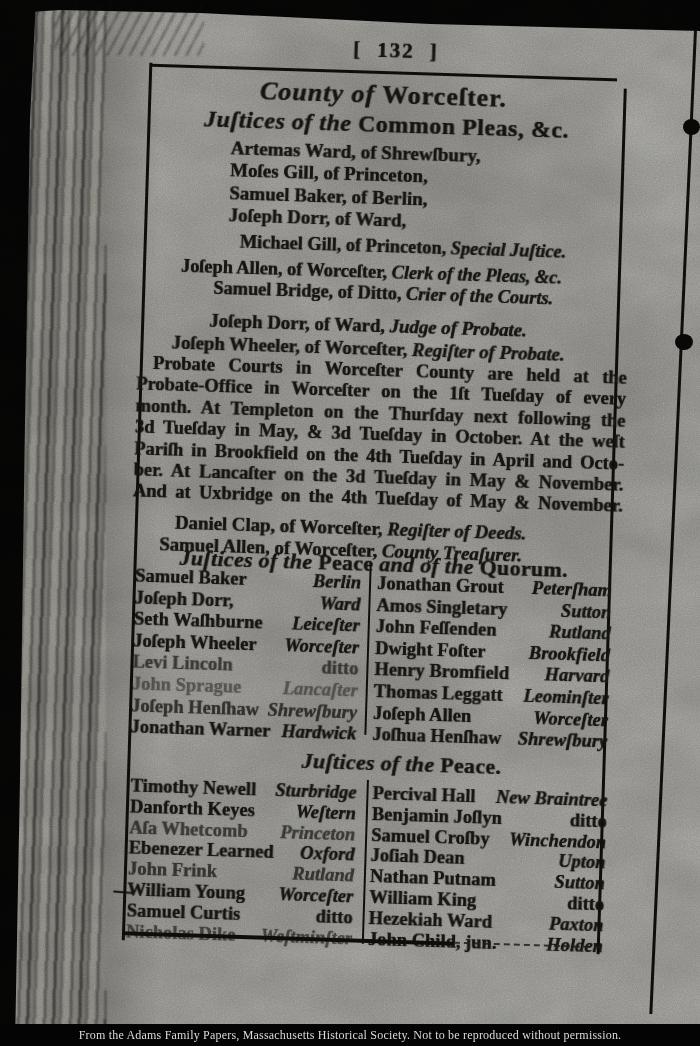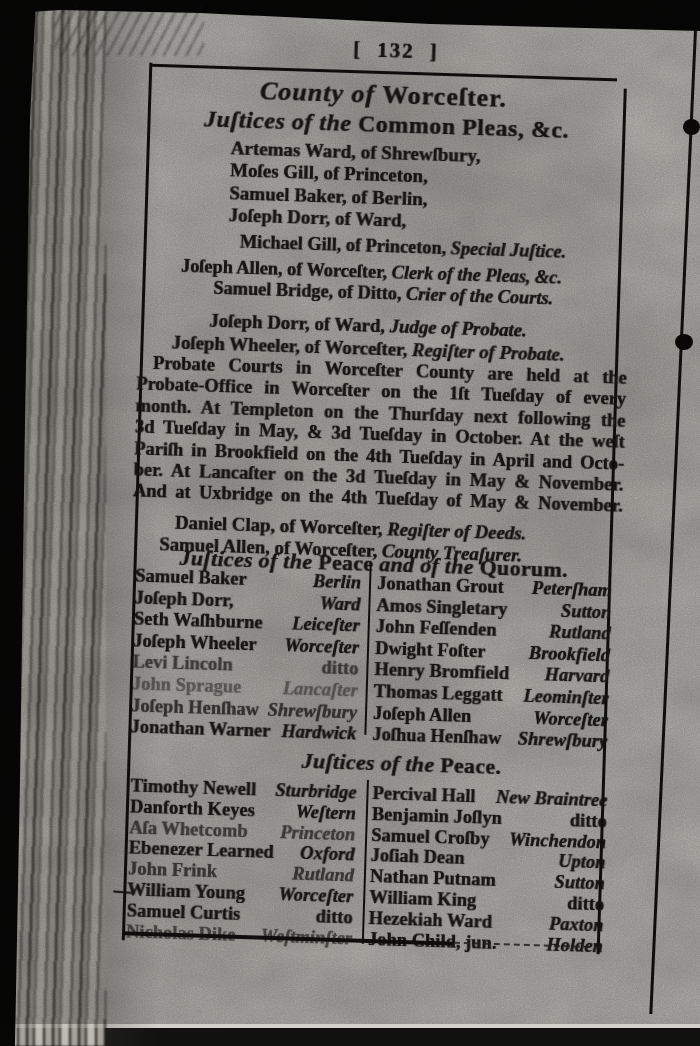--- a/index.html
+++ b/index.html
@@ -311,13 +311,16 @@
       <feColorMatrix type="matrix" values="0 0 0 0 0  0 0 0 0 0  0 0 0 0 0  0.55 0.55 0.55 0 0"></feColorMatrix>
     </filter>
     <filter id="g2" x="0" y="0" width="100%" height="100%">
       <feTurbulence type="fractalNoise" baseFrequency="0.012 0.02" numOctaves="3" seed="3" stitchTiles="stitch"></feTurbulence>
       <feColorMatrix type="matrix" values="0 0 0 0 0  0 0 0 0 0  0 0 0 0 0  0.5 0.5 0.5 0 0"></feColorMatrix>
     </filter>
     <rect width="700" height="1024" filter="url(#g1)" opacity="0.22"></rect>
     <rect width="700" height="1024" filter="url(#g2)" opacity="0.16"></rect>
   </svg>
 
+  <div class="caption-bar">
+    <span>From the Adams Family Papers, Massachusetts Historical Society. Not to be reproduced without permission.</span>
+  </div>
 </div>
 
 </body></html>

